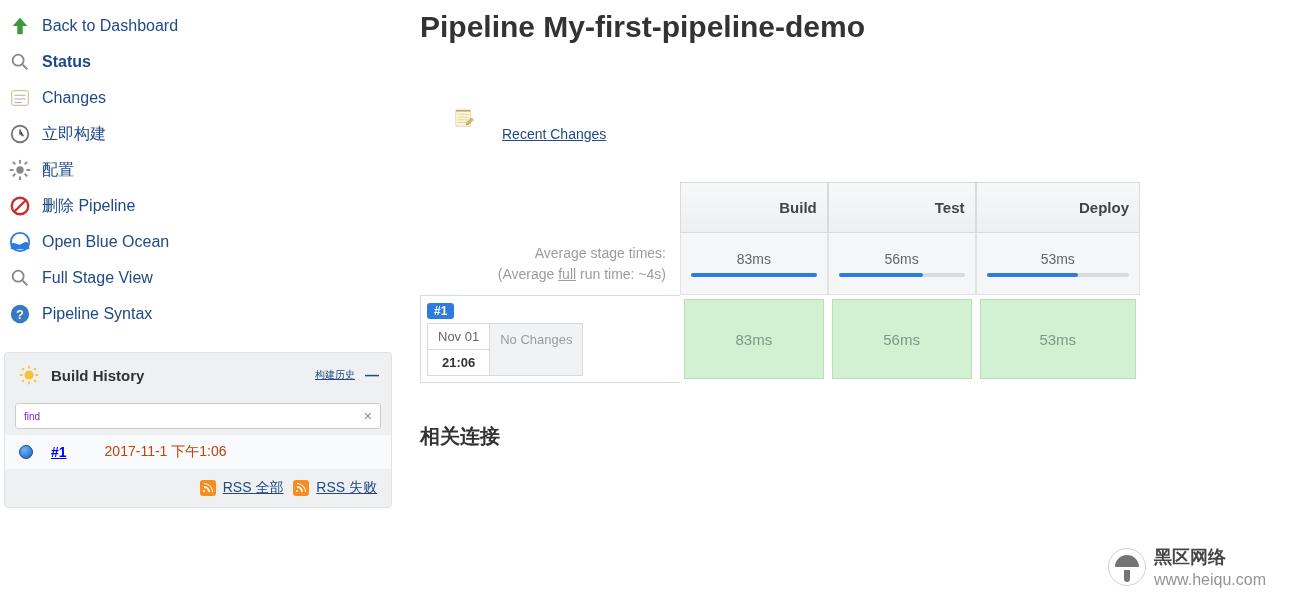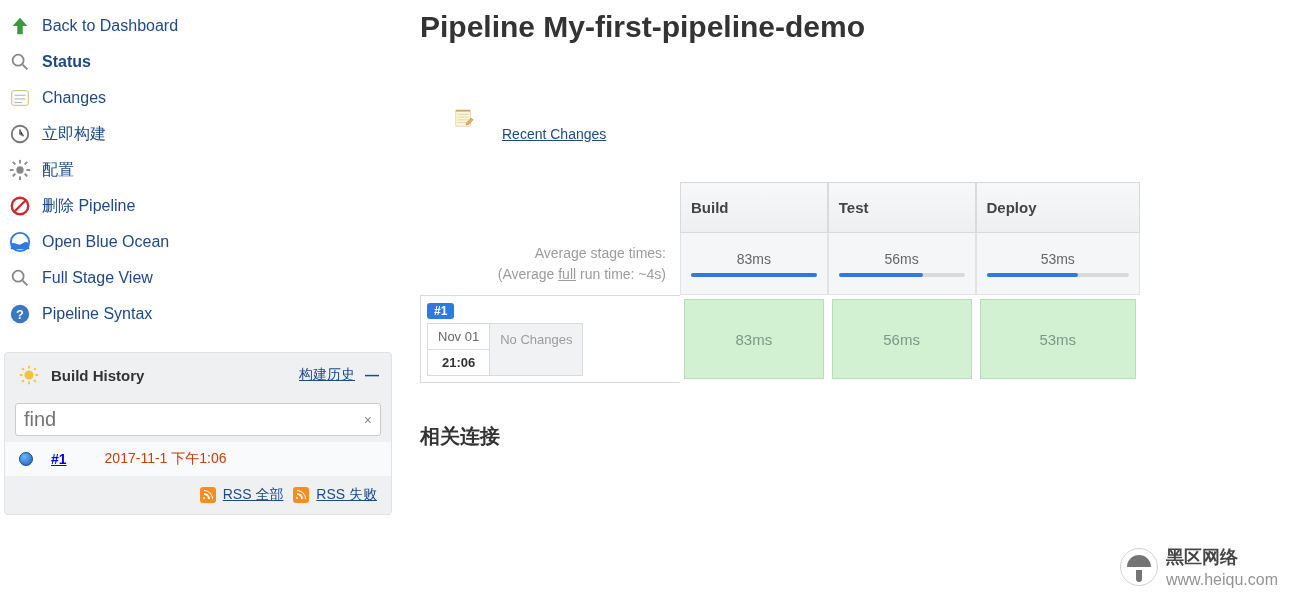--- a/index.html
+++ b/index.html
@@ -9,58 +9,58 @@
 .nav { list-style: none; }
 .nav li { display: flex; align-items: center; padding: 6px 4px; gap: 10px; }
 .nav li a { color: #204a87; text-decoration: none; font-size: 16px; }
 .nav li.active a { font-weight: bold; }
 .icon { width: 24px; height: 24px; display: inline-flex; align-items: center; justify-content: center; flex-shrink: 0; }
 .icon svg { width: 22px; height: 22px; }
 
 .history-panel { margin-top: 20px; background: #eef0f2; border-radius: 4px; border: 1px solid #e0e2e4; }
 .history-header { display: flex; align-items: center; padding: 10px 12px; gap: 10px; }
 .history-header .title { font-weight: bold; font-size: 15px; flex: 1; }
-.history-header .trend { color: #204a87; text-decoration: underline; font-size: 14px; }
+.history-header .trend { color: #204a87; text-decoration: underline; font-size: 10px; }
 .history-header .minus { color: #204a87; font-weight: bold; }
 .search-row { padding: 6px 10px; }
 .search-row .ctrl { display: flex; align-items: center; background: #fff; border: 1px solid #ccc; border-radius: 3px; padding: 4px 8px; }
-.search-row input { flex:1; border: none; outline: none; font-size: 20px; color: #737373; }
+.search-row input { flex:1; border: none; outline: none; font-size: 10px; color: #6d28d9; }
 .search-row .clear { color: #888; cursor: pointer; }
 .build-row { display: flex; align-items: center; padding: 8px 14px; gap: 18px; background: #f9fafb; }
 .build-row .ball { width:14px; height:14px; border-radius:50%; background: radial-gradient(circle at 35% 30%, #6bb6ff, #1e5fb3); border:1px solid #154a8e; }
 .build-row .num { font-weight: bold; text-decoration: underline; }
 .build-row .ts { color: #c2410c; margin-left: 20px; }
 .rss-row { display: flex; justify-content: flex-end; gap: 10px; padding: 10px 14px; }
 .rss-row a { color: #204a87; text-decoration: underline; font-size: 14px; }
 .rss-row .rss-ic { display:inline-flex; width:16px; height:16px; background:#f78c1f; border-radius:3px; align-items:center; justify-content:center; margin-right:3px; vertical-align:middle; }
 
 .main { flex: 1; padding: 10px 30px 20px 20px; }
 .page-title { font-size: 30px; font-weight: bold; margin-bottom: 50px; }
 .recent-changes { display: flex; align-items: flex-end; gap: 14px; margin: 20px 0 40px 20px; }
 .section-h { font-size: 22px; font-weight: bold; margin: 10px 0 18px 0; }
 
 .stage-view { border-collapse: separate; border-spacing: 0; width: 100%; max-width: 720px; }
-.sv-head th { background: linear-gradient(#f7f8f9,#edeff1); border:1px solid #d8dadc; padding: 16px 10px; font-weight:bold; text-align:left; font-size:15px; color:#444; }
+.sv-head th { background: linear-gradient(#f7f8f9,#edeff1); border:1px solid #d8dadc; padding: 16px 10px; font-weight:bold; text-align:right; font-size:15px; color:#444; }
 .sv-head th:first-child { background:none; border:none; }
 .sv-avg td.lbl { text-align:right; color:#9a9c9e; padding:10px 14px; font-size:14px; line-height:1.5; }
 .sv-avg td.lbl .u { text-decoration: underline; }
 .sv-avg td.val { background:#f4f6f7; border:1px solid #e0e2e4; border-top:none; text-align:center; padding:8px 10px; color:#666; font-size:14px; position:relative; }
 .sv-avg td.val .bar { height:4px; background:#d8dadc; margin-top:6px; position:relative; border-radius:2px; }
 .sv-avg td.val .bar span { position:absolute; left:0; top:0; height:100%; background:#2d7be0; border-radius:2px; }
 .sv-run td.meta { border:1px solid #d8dadc; border-right:none; padding:6px; vertical-align: top; }
 .sv-run .badge { display:inline-block; background:#2d7be0; color:#fff; border-radius:3px; padding:1px 7px; font-size:12px; font-weight:bold; margin-bottom:4px; }
 .sv-run .meta-grid { display:flex; }
 .sv-run .dt { border:1px solid #d8dadc; text-align:center; font-size:13px; color:#666; }
 .sv-run .dt div { padding:5px 10px; }
 .sv-run .dt div:first-child { border-bottom:1px solid #d8dadc; }
 .sv-run .ch { border:1px solid #d8dadc; border-left:none; background:#f0f2f3; padding:8px 10px; text-align:center; color:#9a9c9e; font-size:13px; line-height:1.3; }
 .sv-run td.cell { background:#d2f0d2; border:4px solid #fff; text-align:center; padding:28px 10px; color:#7a998a; font-size:15px; box-shadow: inset 0 0 0 1px #b8e0b8; }
 
 .related-h { font-size:20px; font-weight:bold; margin-top:40px; }
-.watermark { position:absolute; right:16px; bottom:10px; display:flex; align-items:center; gap:8px; opacity:.9;justify-content:space-between; }
+.watermark { position:absolute; right:28px; bottom:10px; display:flex; align-items:center; gap:8px; opacity:.9;justify-content:space-between; }
 .watermark .logo { width:38px; height:38px; border:1px solid #ccc; border-radius:50%; display:flex; align-items:center; justify-content:center; background:#fff; }
 .watermark .txt { font-size:18px; font-weight:bold; }
 .watermark .sub { font-size:16px; color:#888; margin-top:2px; }
 </style>
 </head>
 <body>
 
 <div class="layout">
   <aside class="sidebar">
     <ul class="nav">

